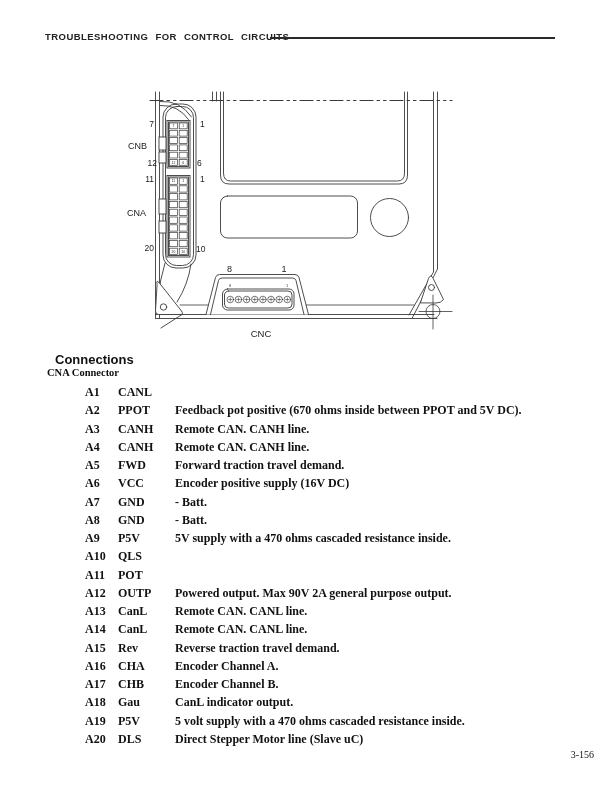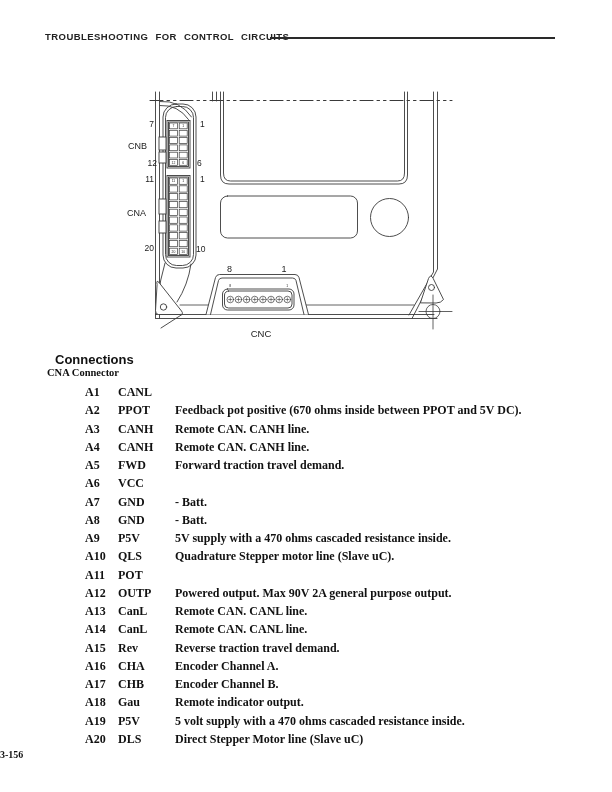--- a/index.html
+++ b/index.html
@@ -30,22 +30,22 @@
     position:absolute;left:47px;top:367px;margin:0;
     font-family:"Liberation Serif",serif;font-size:10.5px;font-weight:bold;color:#111;text-align:right;
   }
   .pin-table{position:absolute;left:85px;top:383px;width:500px;}
   .pin-table .row{
     display:grid;grid-template-columns:33px 57px auto;
     height:18.25px;line-height:18.25px;
     font-size:12px;color:#111;white-space:nowrap;font-weight:bold;
   }
   .footer{
-    position:absolute;left:0;top:749px;width:594px;text-align:left;
-    font-size:10px;color:#111;font-weight:bold;
+    position:absolute;left:0;top:749px;width:594px;text-align:right;
+    font-size:10px;color:#111;
   }
 </style>
 </head>
 <body>
 
 <div class="page">
 
   <span class="hdr-title">TROUBLESHOOTING FOR CONTROL CIRCUITS</span>
   <span class="hdr-rule"></span>
 
@@ -227,20 +227,21 @@
 
       <div class="row">
         <span class="pin">A5</span>
         <span class="sig">FWD</span>
         <span class="desc">Forward traction travel demand.</span>
       </div>
 
       <div class="row">
         <span class="pin">A6</span>
         <span class="sig">VCC</span>
+        <span class="desc">Encoder positive supply (16V DC)</span>
       </div>
 
       <div class="row">
         <span class="pin">A7</span>
         <span class="sig">GND</span>
         <span class="desc">- Batt.</span>
       </div>
 
       <div class="row">
         <span class="pin">A8</span>
@@ -250,21 +251,20 @@
 
       <div class="row">
         <span class="pin">A9</span>
         <span class="sig">P5V</span>
         <span class="desc">5V supply with a 470 ohms cascaded resistance inside.</span>
       </div>
 
       <div class="row">
         <span class="pin">A10</span>
         <span class="sig">QLS</span>
-        <span class="desc">Quadrature Stepper motor line (Slave uC).</span>
       </div>
 
       <div class="row">
         <span class="pin">A11</span>
         <span class="sig">POT</span>
       </div>
 
       <div class="row">
         <span class="pin">A12</span>
         <span class="sig">OUTP</span>
@@ -297,21 +297,21 @@
 
       <div class="row">
         <span class="pin">A17</span>
         <span class="sig">CHB</span>
         <span class="desc">Encoder Channel B.</span>
       </div>
 
       <div class="row">
         <span class="pin">A18</span>
         <span class="sig">Gau</span>
-        <span class="desc">Remote indicator output.</span>
+        <span class="desc">CanL indicator output.</span>
       </div>
 
       <div class="row">
         <span class="pin">A19</span>
         <span class="sig">P5V</span>
         <span class="desc">5 volt supply with a 470 ohms cascaded resistance inside.</span>
       </div>
 
       <div class="row">
         <span class="pin">A20</span>

